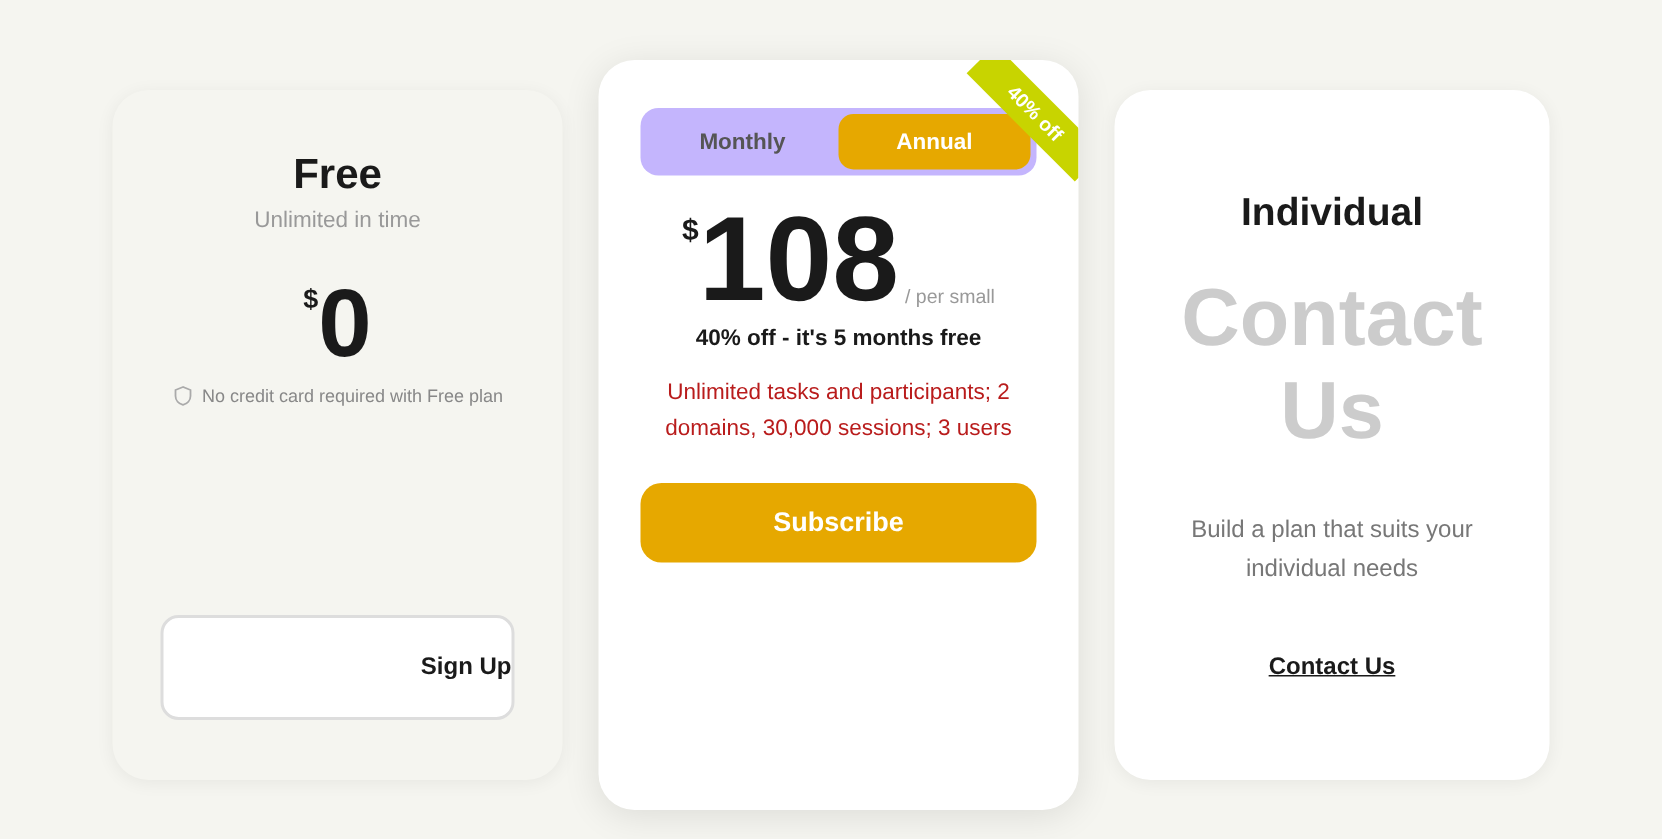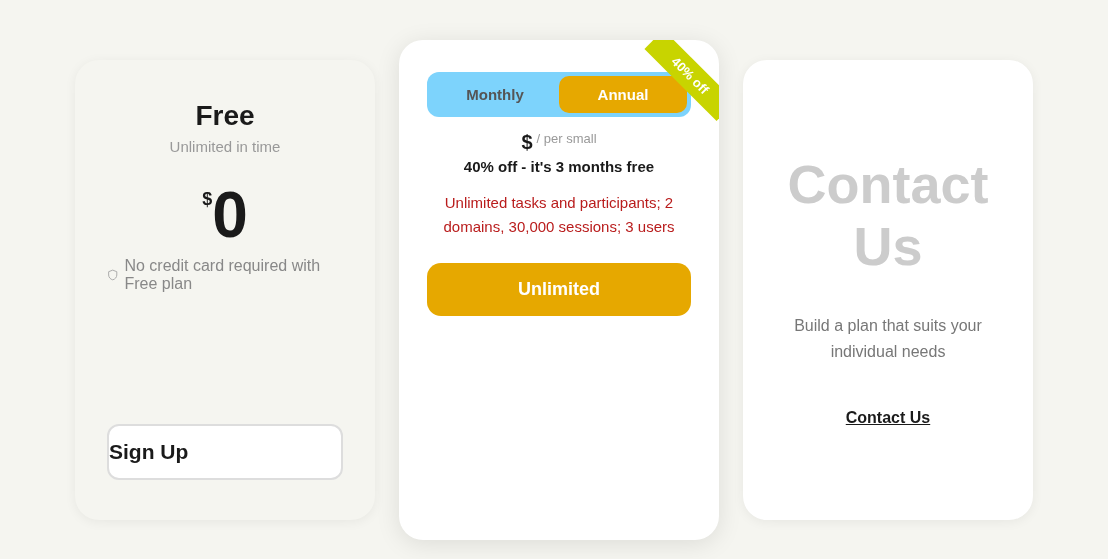--- a/index.html
+++ b/index.html
@@ -69,21 +69,21 @@
       font-size: 64px;
       font-weight: 800;
       color: #1a1a1a;
       line-height: 1;
     }
 
     .no-credit {
       display: flex;
       align-items: center;
       gap: 6px;
-      font-size: 16px;
+      font-size: 12px;
       color: #888;
       margin-bottom: 28px;
     }
 
     .shield-icon {
       width: 14px;
       height: 14px;
       display: inline-block;
     }
 
@@ -91,29 +91,29 @@
       font-size: 17px;
       color: #555;
       margin-bottom: 36px;
       flex: 1;
       display: flex;
       align-items: center;
     }
 
     .btn-signup {
       width: 100%;
-      padding: 14px 0;
+      padding: 24px 0;
       border: 2px solid #ddd;
       border-radius: 12px;
       background: #fff;
-      font-size: 21px;
+      font-size: 16px;
       font-weight: 600;
       color: #1a1a1a;
       cursor: pointer;
-      text-align: left;
+      text-align: right;
     }
 
     
     .card-pro {
       width: 320px;
       min-height: 500px;
       position: relative;
       overflow: hidden;
       padding: 32px 28px 28px;
       justify-content: flex-start;
@@ -145,24 +145,24 @@
     .pro-title {
       font-size: 30px;
       font-weight: 800;
       color: #e6a800;
       margin-bottom: 18px;
       text-align: center;
     }
 
     .toggle-container {
       display: flex;
-      background: #7dd3fc;
+      background: #c4b5fd;
       border-radius: 12px;
       padding: 4px;
-      margin-bottom: 4px;
+      margin-bottom: 16px;
       width: 100%;
     }
 
     .toggle-btn {
       flex: 1;
       padding: 10px 0;
       border: none;
       border-radius: 10px;
       font-size: 15px;
       font-weight: 600;
@@ -310,31 +310,33 @@
     </div>
 
 
     <div class="toggle-container">
       <button class="toggle-btn inactive">Monthly</button>
       <button class="toggle-btn active">Annual</button>
     </div>
 
     <div class="pro-price-block">
       <span class="pro-price-currency">$</span>
+      <span class="pro-price-amount">108</span>
       <span class="pro-per-month">/ per small</span>
     </div>
 
-    <div class="pro-discount">40% off - it's 3 months free</div>
+    <div class="pro-discount">40% off - it's 5 months free</div>
 
     <div class="pro-description">Unlimited tasks and participants; 2 domains, 30,000 sessions; 3 users</div>
 
-    <button class="btn-subscribe">Unlimited</button>
+    <button class="btn-subscribe">Subscribe</button>
   </div>
 
   <div class="card card-individual">
+    <div class="individual-title">Individual</div>
 
     <div class="contact-us-large">Contact Us</div>
 
     <div class="individual-desc">Build a plan that suits your individual needs</div>
 
     <button class="btn-contact">Contact Us</button>
   </div>
 
 </div>
 

